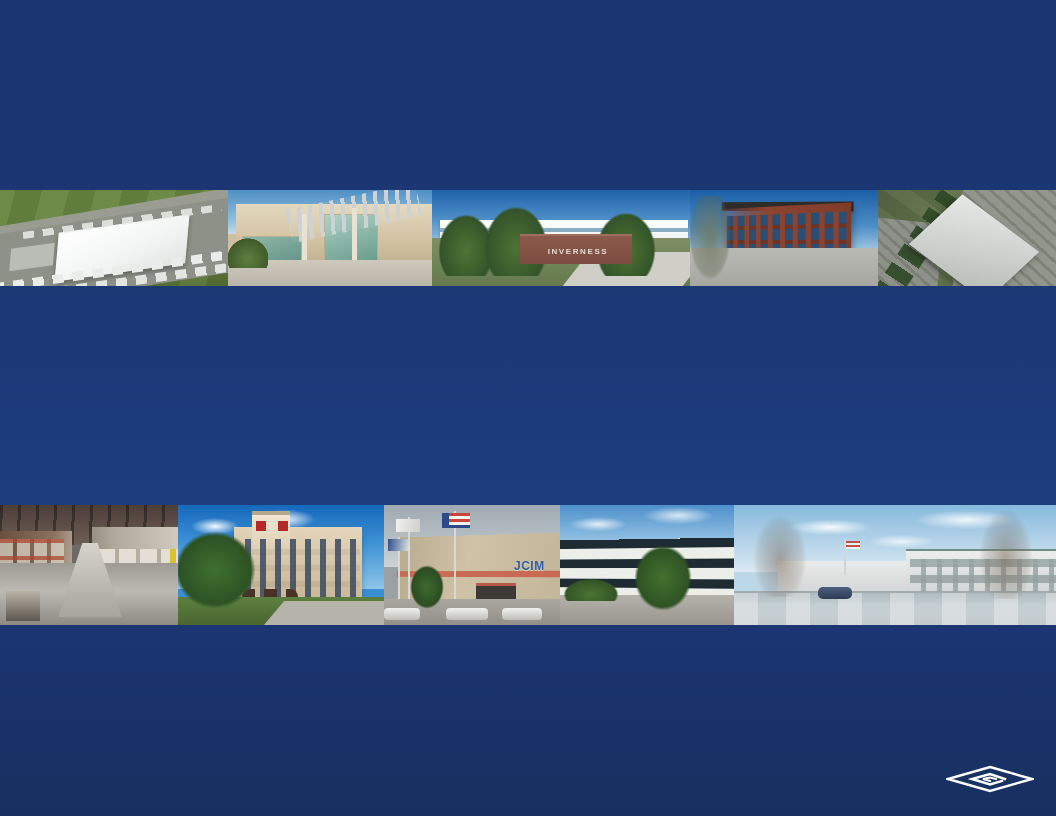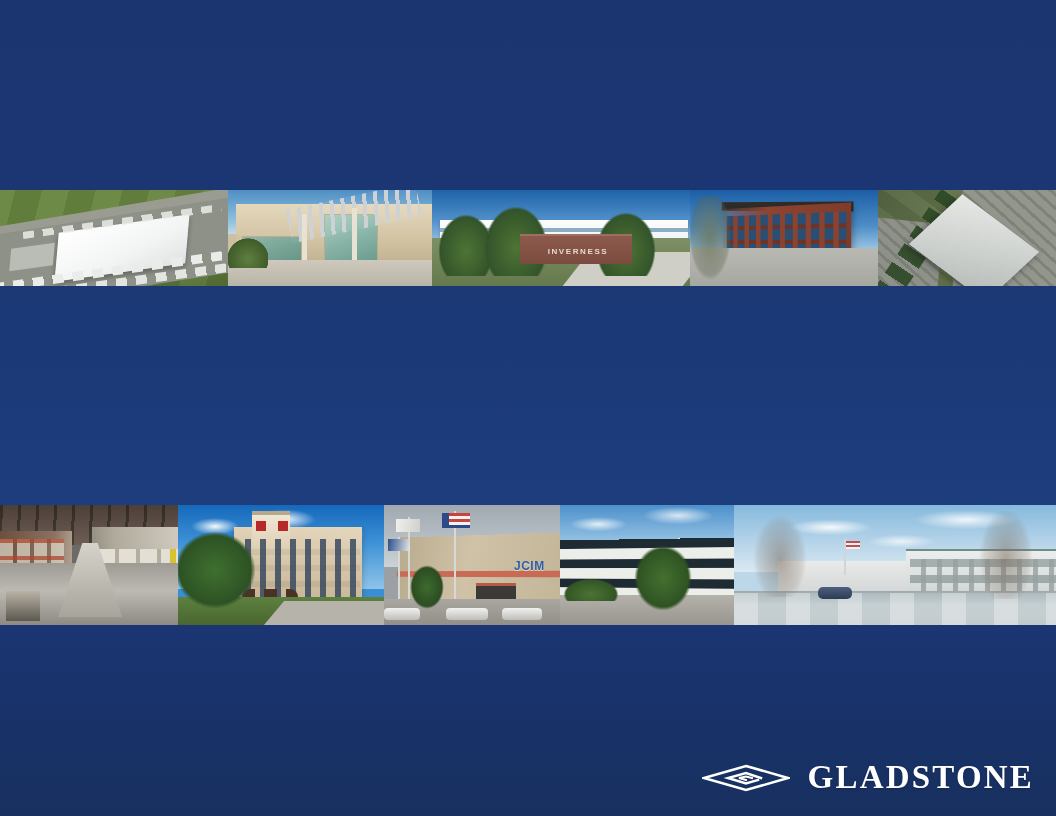--- a/index.html
+++ b/index.html
@@ -691,16 +691,15 @@
   <div class="footer-logo">
     <span class="logo-mark">
       <svg viewBox="0 0 176 60" width="88" height="30" aria-hidden="true">
 
         <path d="M88 6 L172 30 L88 54 L4 30 Z" fill="none" stroke="#ffffff" stroke-width="5"></path>
 
         <path d="M118 30 L88 20 L52 30 L88 41 L112 34" fill="none" stroke="#ffffff" stroke-width="5" stroke-linecap="square" stroke-linejoin="miter"></path>
         <path d="M100 30 L88 27 L74 30 L88 34" fill="none" stroke="#ffffff" stroke-width="4" stroke-linecap="square" stroke-linejoin="miter"></path>
       </svg>
     </span>
-    <span class="logo-word">GLADSTONE</span>
   </div>
 
 </div>
 
 </body></html>

